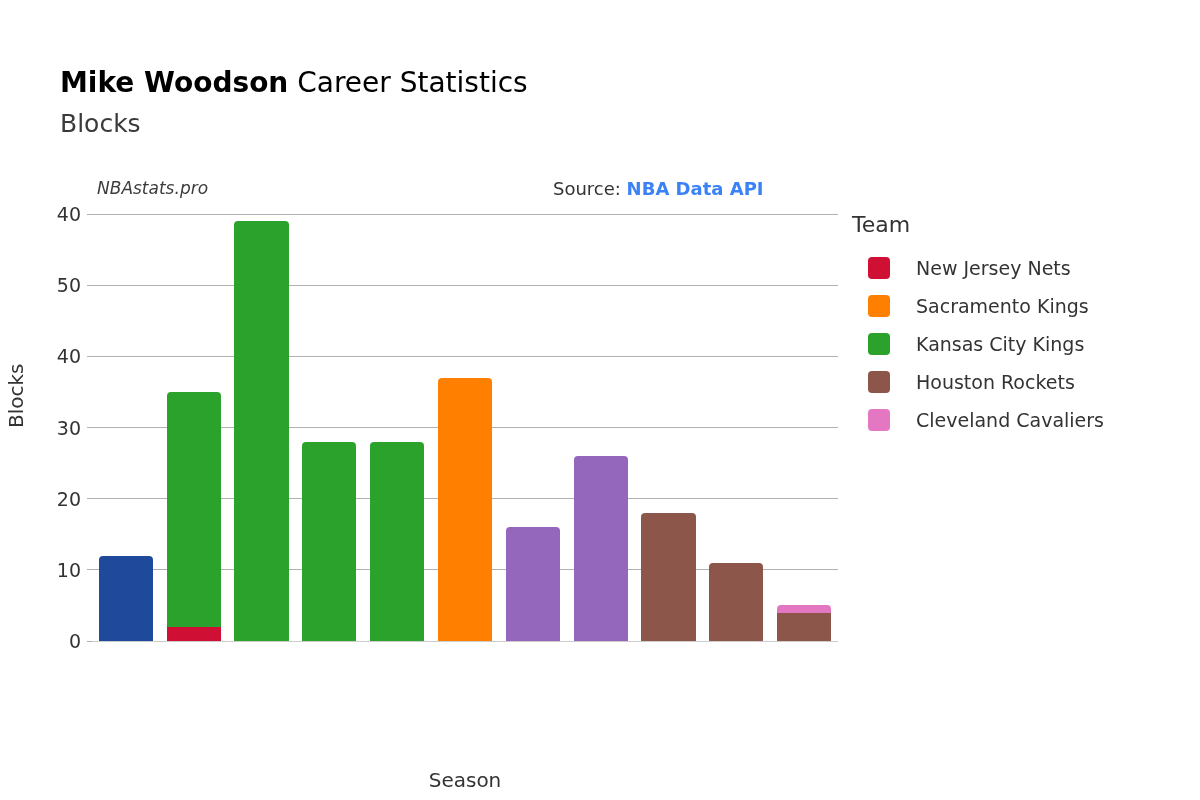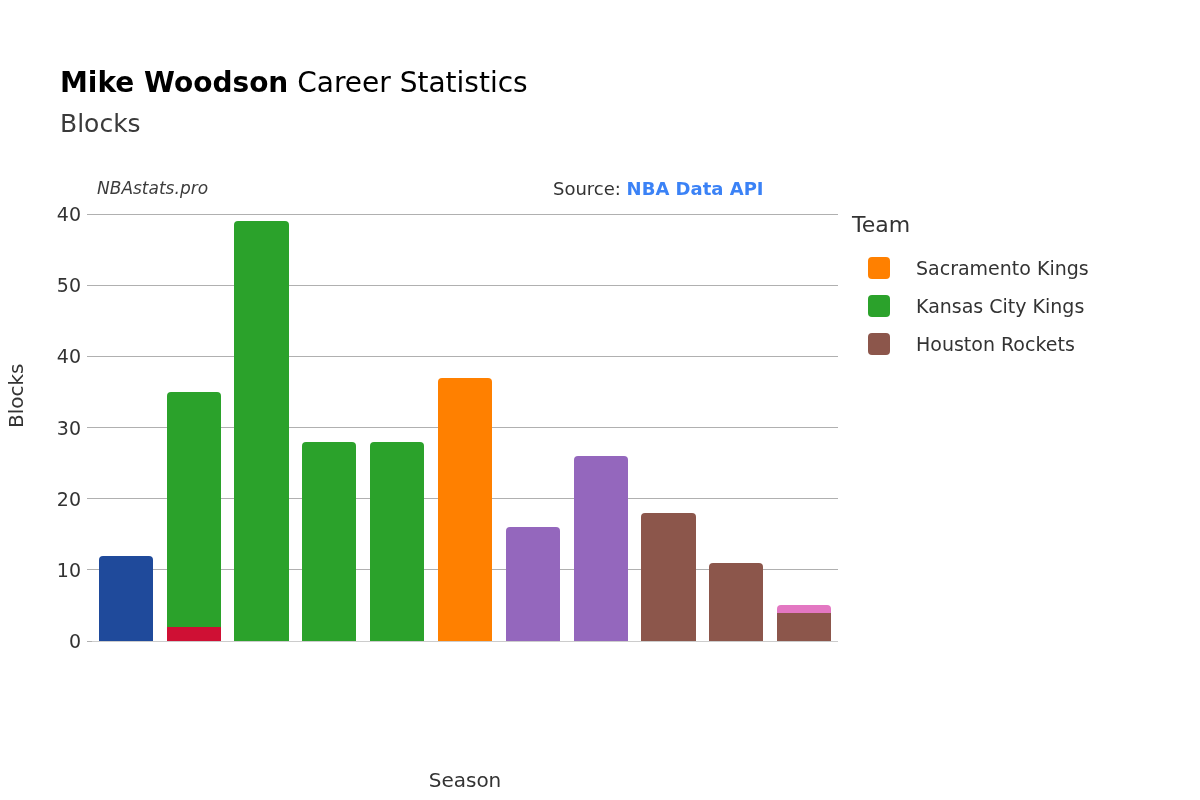--- a/index.html
+++ b/index.html
@@ -241,25 +241,33 @@
       <div class="bar-seg top" title="Cleveland Cavaliers 1990–91: 1" style="background: rgb(227, 119, 194); height: 7.11667px; bottom: 28.4667px;"></div>
     </div>
   </div>
 <div id="ylabel">Blocks</div>
 <div id="xlabel">Season</div>
 
 <div id="legend">
   <div id="legend-title">Team</div>
   <div id="legend-items">
       <div class="legend-item">
+        <span class="legend-swatch" style="background: rgb(207, 16, 52);"></span>
+        <span class="legend-label">New Jersey Nets</span>
+      </div>
+      <div class="legend-item">
         <span class="legend-swatch" style="background: rgb(255, 128, 0);"></span>
         <span class="legend-label">Sacramento Kings</span>
       </div>
       <div class="legend-item">
         <span class="legend-swatch" style="background: rgb(43, 162, 43);"></span>
         <span class="legend-label">Kansas City Kings</span>
       </div>
       <div class="legend-item">
         <span class="legend-swatch" style="background: rgb(140, 86, 75);"></span>
         <span class="legend-label">Houston Rockets</span>
       </div>
+      <div class="legend-item">
+        <span class="legend-swatch" style="background: rgb(227, 119, 194);"></span>
+        <span class="legend-label">Cleveland Cavaliers</span>
+      </div>
     </div>
 </div>
 
 </body></html>

